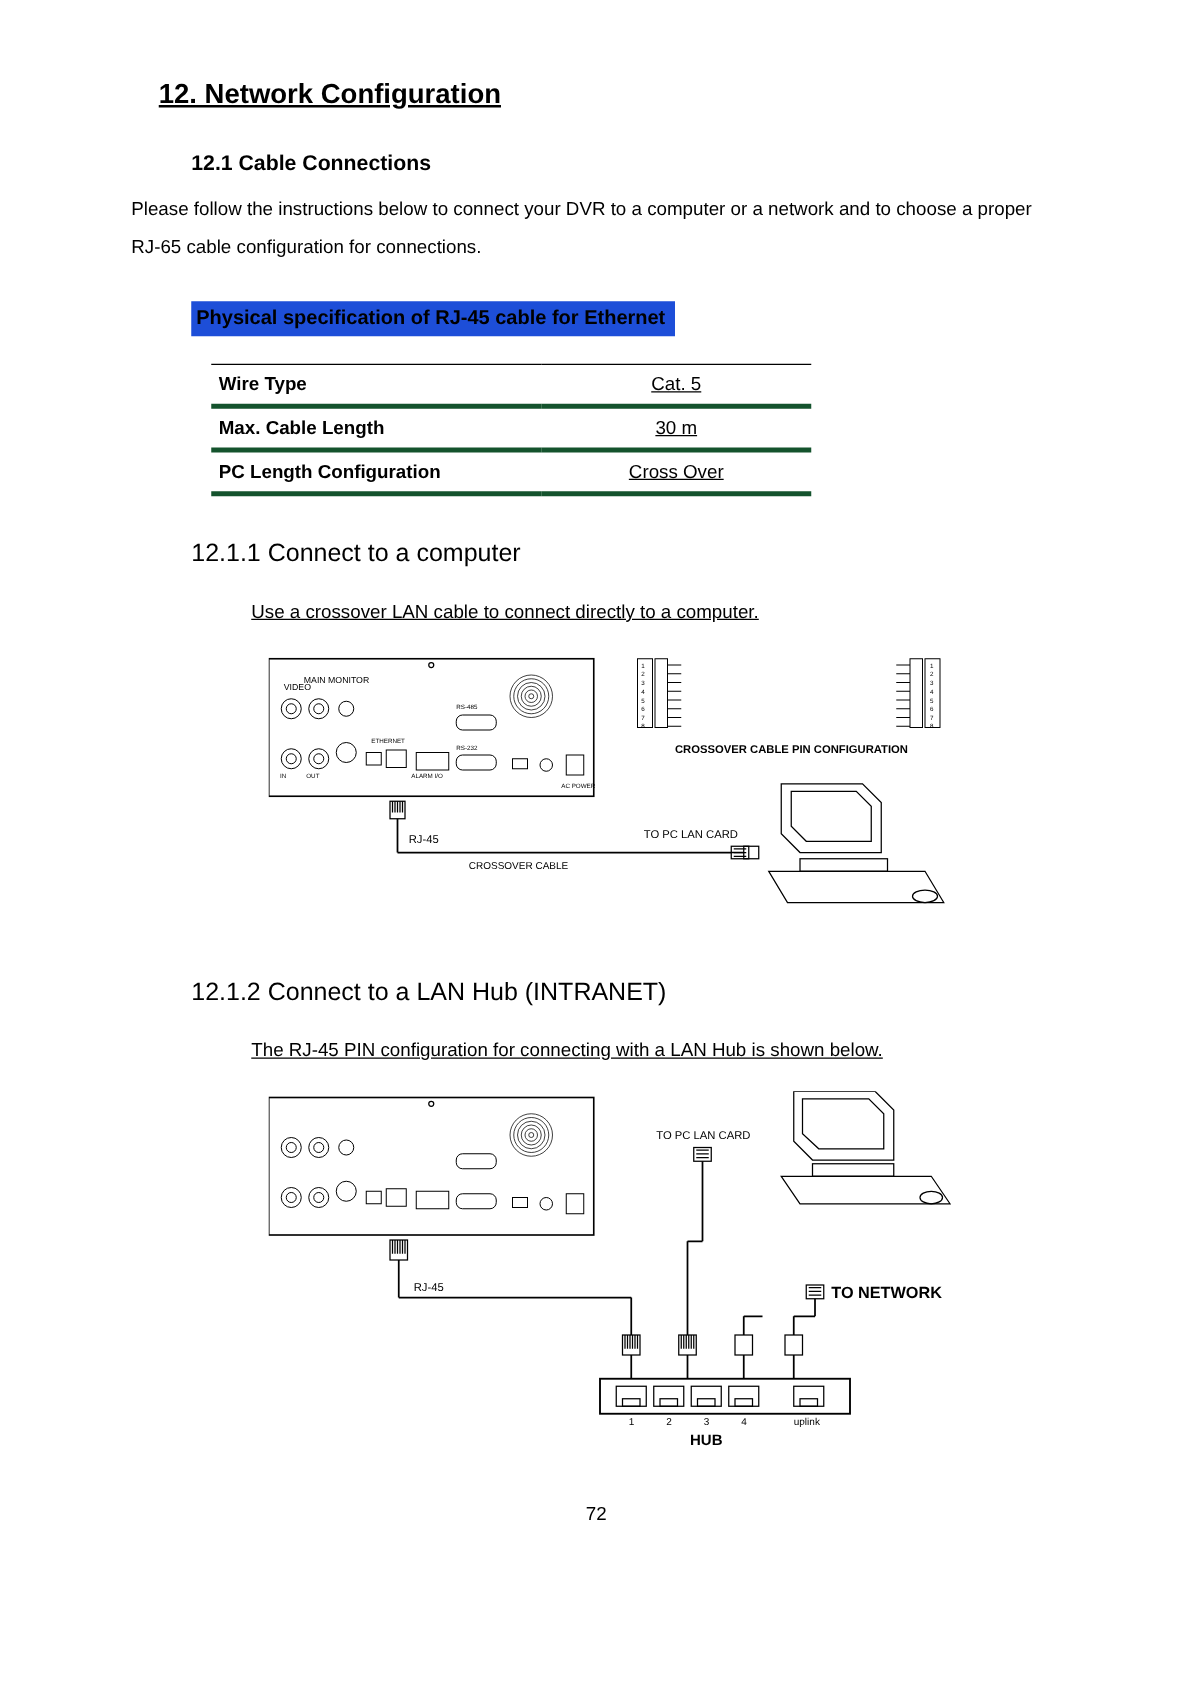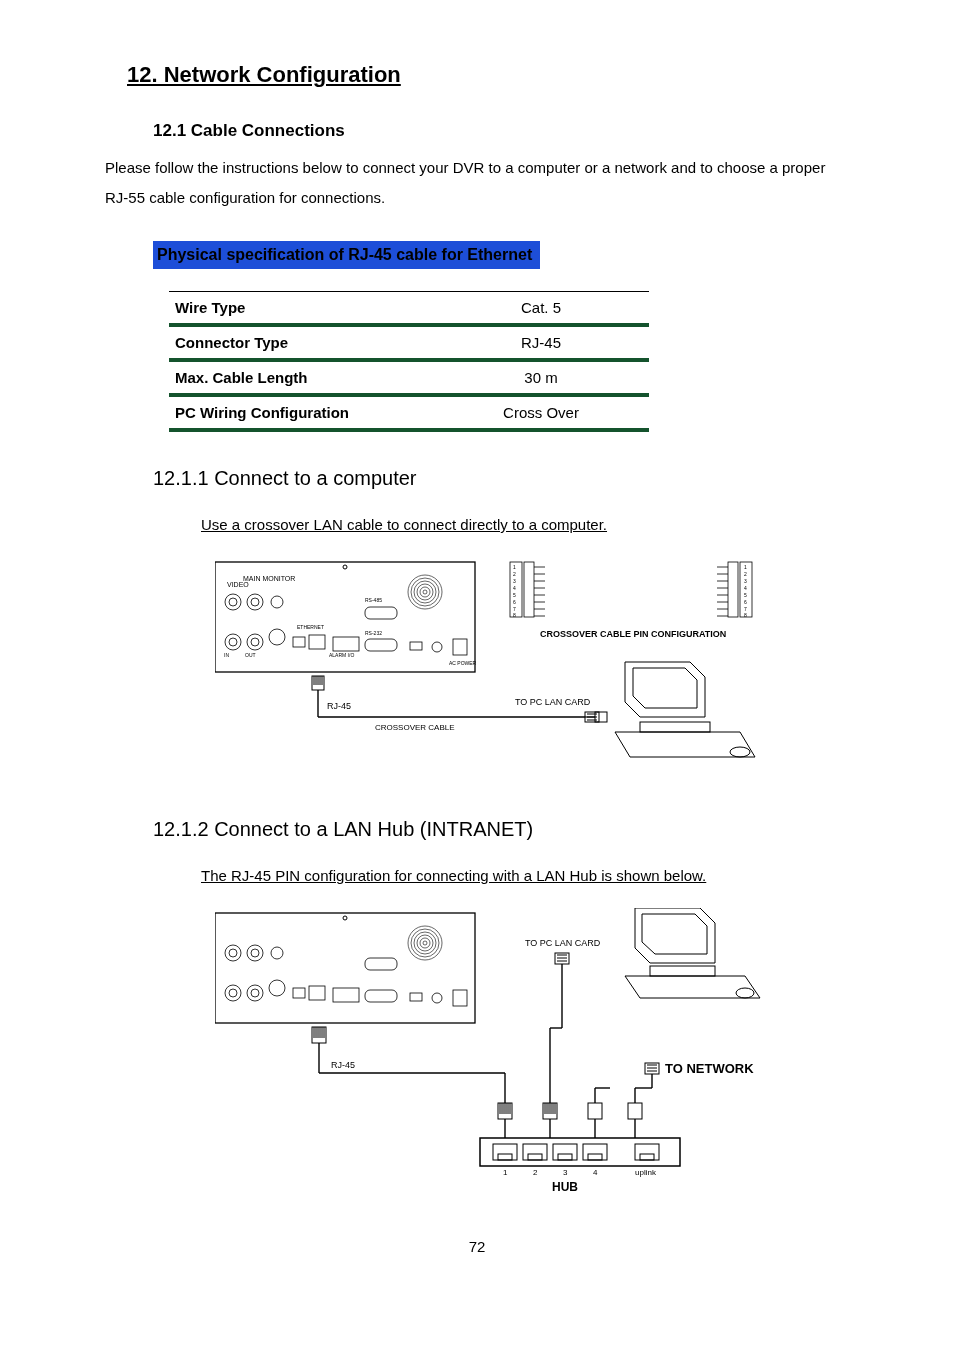--- a/index.html
+++ b/index.html
@@ -47,20 +47,21 @@
     text-align: left;
     font-size: 15px;
   }
   table.spec th {
     font-weight: bold;
     width: 55%;
   }
   table.spec td {
     text-align: center;
     font-weight: normal;
+    text-decoration: underline;
   }
   h3.subsub {
     font-size: 20px;
     font-weight: normal;
     margin: 0 0 22px 48px;
   }
   p.instr {
     margin: 0 0 22px 96px;
     text-decoration: underline;
   }
@@ -79,40 +80,36 @@
 </style>
 </head>
 <body>
 
 
 
 <h1 class="section-title">12. Network Configuration</h1>
 
 <h2 class="subsection">12.1 Cable Connections</h2>
 
-<p class="intro">Please follow the instructions below to connect your DVR to a computer or a network and to choose a proper RJ-55 cable configuration for connections.</p>
+<p class="intro">Please follow the instructions below to connect your DVR to a computer or a network and to choose a proper RJ-65 cable configuration for connections.</p>
 
 <div class="spec-heading">Physical specification of RJ-45 cable for Ethernet</div>
 
 <table class="spec">
   <tbody>
       <tr>
     <th>Wire Type</th>
     <td>Cat. 5</td>
   </tr>
   <tr>
-    <th>Connector Type</th>
-    <td>RJ-45</td>
-  </tr>
-  <tr>
     <th>Max. Cable Length</th>
     <td>30 m</td>
   </tr>
   <tr>
-    <th>PC Wiring Configuration</th>
+    <th>PC Length Configuration</th>
     <td>Cross Over</td>
   </tr>
 </tbody>
   </table>
 
 <h3 class="subsub">12.1.1 Connect to a computer</h3>
 
 <p class="instr">Use a crossover LAN cable to connect directly to a computer.</p>
 
 <div class="diagram">

